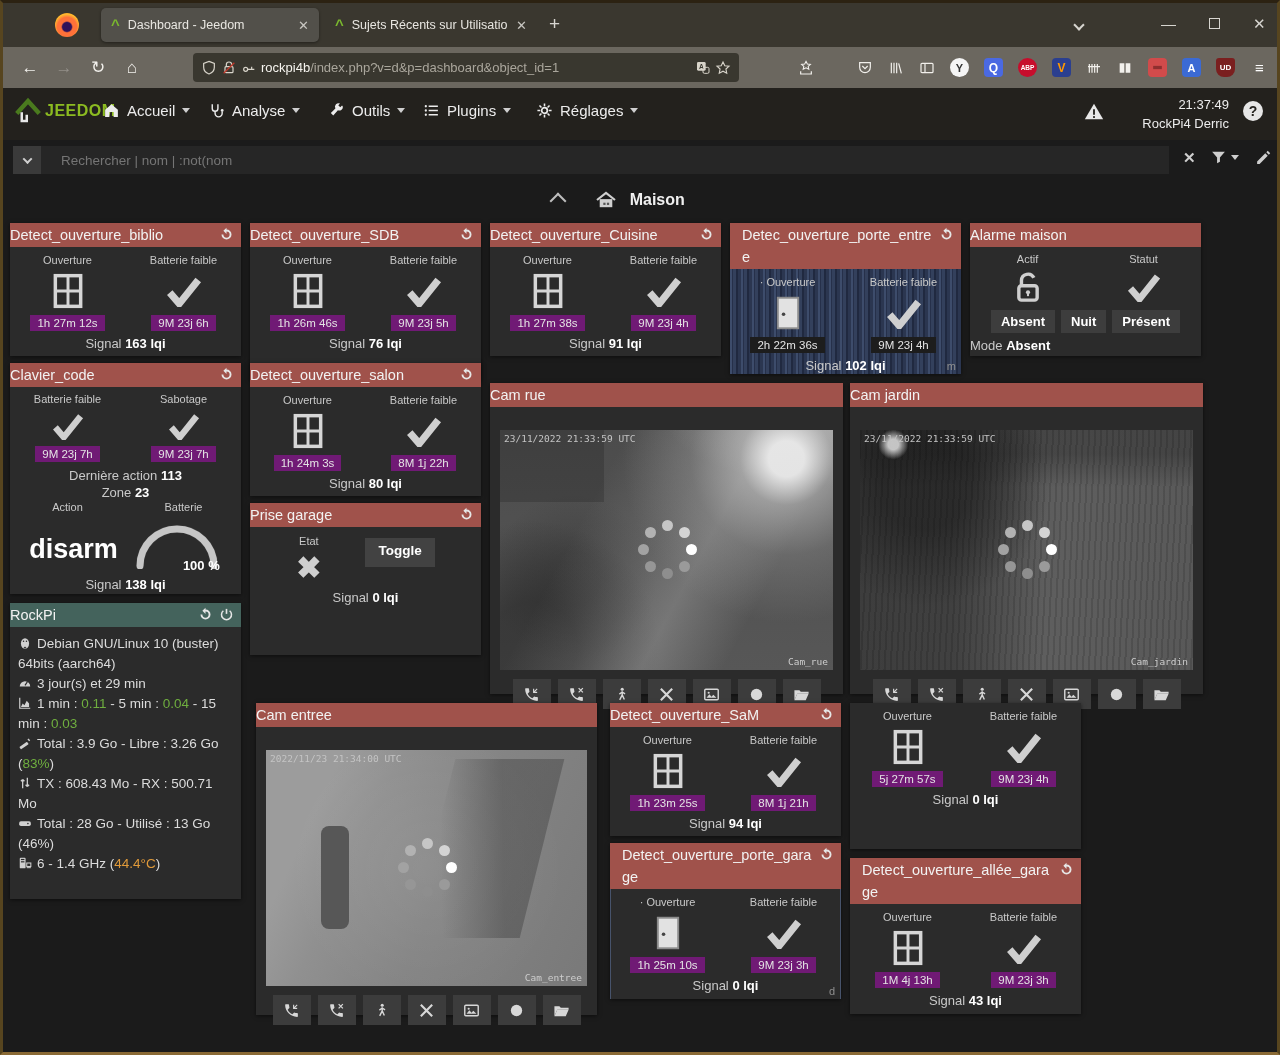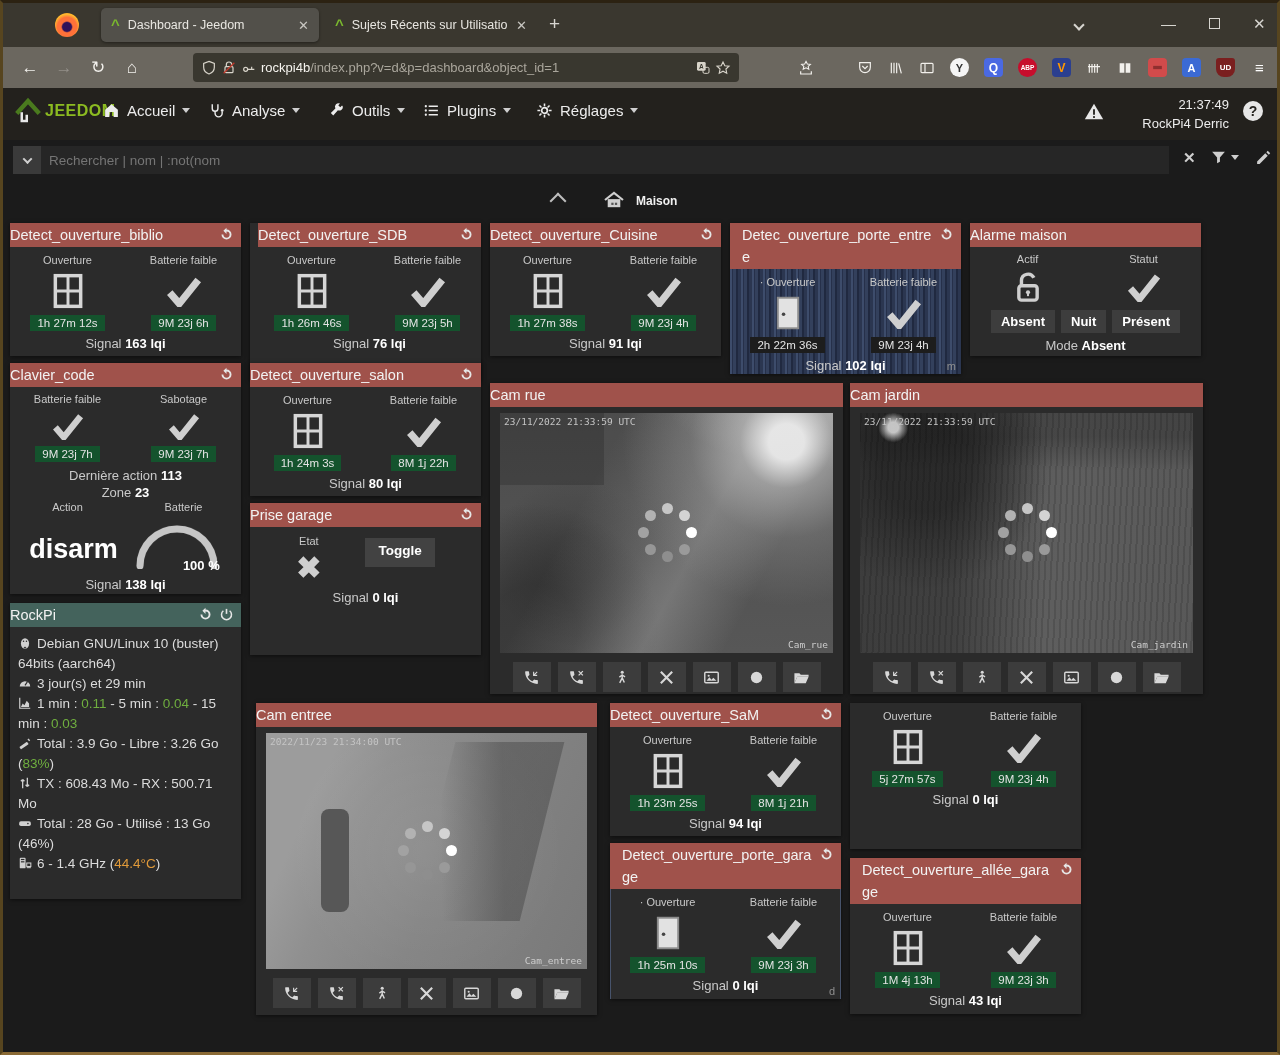--- a/index.html
+++ b/index.html
@@ -54,50 +54,50 @@
   #m-accueil{left:100px;} #m-analyse{left:205px;} #m-outils{left:325px;} #m-plugins{left:420px;} #m-reglages{left:533px;}
   #warn { position:absolute; left:1080px; top:13px; width:22px; height:22px; }
   #clockbox { position:absolute; right:48px; top:7px; text-align:right; color:#ececec; font-size:13px; line-height:19px; }
   #help { position:absolute; right:14px; top:13px; width:20px; height:20px; border-radius:50%; background:#e6e6e6; color:#23211d; font-weight:bold; font-size:14px; text-align:center; line-height:20px; }
 
   
   #searchrow { position:absolute; left:0; top:137px; width:100%; height:40px; background:#1b1b1b; }
   #searchdrop { position:absolute; left:10px; top:6px; width:28px; height:28px; background:#3a3a3a; display:flex; align-items:center; justify-content:center; }
   #searchdrop .chev { width:7px; height:7px; border-color:#cfcfcf; transform:rotate(45deg) translate(-1px,-1px); }
   #searchinput { position:absolute; left:38px; top:6px; width:1128px; height:28px; background:#262626; border:none; outline:none;
-                 color:#bbb; font-size:13.5px; padding:0 8px; font-family:"Liberation Sans",sans-serif; }
+                 color:#bbb; font-size:13.5px; padding:0 20px; font-family:"Liberation Sans",sans-serif; }
   #searchinput::placeholder { color:#757575; }
   .srch-ic { position:absolute; top:9px; }
   #sr-x { left:1180px; color:#cfcfcf; font-size:15px; font-weight:bold; }
   #sr-filter { left:1207px; width:17px; height:17px; }
   #sr-caret { left:1228px; top:15px; }
   #sr-pencil { left:1252px; width:17px; height:17px; }
 
   
   #sec-collapse { position:absolute; left:549px; top:192px; width:12px; height:12px; border-left:2px solid #bdbdbd; border-top:2px solid #bdbdbd; transform:rotate(45deg); }
-  #sec-head { position:absolute; left:0; top:188px; width:100%; text-align:center; color:#f0f0f0; font-size:12px; font-weight:bold; }
+  #sec-head { position:absolute; left:0; top:188px; width:100%; text-align:center; color:#f0f0f0; font-size:16px; font-weight:bold; }
   #sec-head svg { vertical-align:-4px; margin-right:8px; }
 
   
   .widget { position:absolute; background:#2b2b2b; box-shadow:0 1px 4px rgba(0,0,0,.55); }
   .whead { position:relative; background:#a0524b; color:#f2f2f2; font-size:14.5px; text-align:left; line-height:24px; height:24px; }
   .whead.two { height:46px; line-height:22px; padding:1px 26px 0 12px; word-break:break-all; }
   .whead .wrefresh, .whead .wpower { position:absolute; top:4px; width:15px; height:15px; }
   .whead .wrefresh { right:7px; } .whead .wpower { right:7px; } .whead .wrefresh.r2 { right:28px; }
   .cols { display:flex; justify-content:center; gap:20px; padding-top:7px; }
   .col { width:96px; text-align:center; }
   .clabel { color:#c9c9c9; font-size:11px; margin-bottom:4px; white-space:nowrap; }
   .cicon { height:42px; display:flex; align-items:center; justify-content:center; }
-  .chip { display:inline-block; background:#14532d; color:#e4e4e4; font-size:11.5px; padding:2px 7px; margin-top:3px; }
+  .chip { display:inline-block; background:#701a75; color:#e4e4e4; font-size:11.5px; padding:2px 7px; margin-top:3px; }
   .sigline { text-align:center; color:#c9c9c9; font-size:13px; margin-top:5px; }
   .sigline b { color:#fff; }
   .corner { position:absolute; right:5px; bottom:2px; color:#8f8f8f; font-size:11px; }
 
   #w-biblio{left:7px;top:220px;width:231px;height:133px;}
-  #w-sdb{left:247px;top:220px;width:231px;height:157px;padding-left:8px;}
+  #w-sdb{left:247px;top:220px;width:231px;height:157px;}
   #w-cuisine{left:487px;top:220px;width:231px;height:133px;}
   #w-entree{left:727px;top:220px;width:231px;height:151px;}
   #w-alarme{left:967px;top:220px;width:231px;height:133px;}
   #w-clavier{left:7px;top:360px;width:231px;height:231px;}
   #w-salon{left:247px;top:360px;width:231px;height:133px;}
   #w-prise{left:247px;top:500px;width:231px;height:152px;}
   #w-rockpi{left:7px;top:600px;width:231px;height:296px;}
   #w-sam{left:607px;top:700px;width:231px;height:133px;}
   #w-pgarage{left:607px;top:840px;width:231px;height:156px;}
   #w-jgarage{left:847px;top:700px;width:231px;height:146px;}
@@ -106,21 +106,21 @@
   #w-camjardin{left:847px;top:380px;width:353px;height:311px;}
   #w-camentree{left:253px;top:700px;width:341px;height:312px;}
 
   .striped { background:repeating-linear-gradient(90deg,#3d4c6b 0 2px,#26304a 2px 3px,#33405c 3px 6px,#202940 6px 8px,#2b3650 8px 11px); }
   .striped .chip { background:#1d1d1d; }
   .sideline { border-left:1px solid #47536b; border-right:1px solid #47536b; }
 
   
   .abtns { display:flex; justify-content:center; gap:6px; margin-top:5px; }
   .abtn { background:#3d3d3d; color:#fff; font-weight:bold; font-size:13px; padding:4px 10px; }
-  .mode { text-align:center; color:#c9c9c9; font-size:13px; margin-top:5px; }
+  .mode { text-align:left; color:#c9c9c9; font-size:13px; margin-top:5px; }
   .mode b { color:#fff; }
 
   
   .kv { text-align:center; color:#c9c9c9; font-size:13px; line-height:17px; }
   .kv b { color:#fff; }
   .clav-bottom { display:flex; justify-content:center; gap:14px; margin-top:2px; }
   .disarm { font-size:27px; font-weight:bold; color:#fff; line-height:60px; }
   .gaugewrap { position:relative; width:90px; height:52px; }
   .gaugewrap .pct { position:absolute; right:2px; bottom:-2px; color:#fff; font-weight:bold; font-size:13px; }
 
@@ -130,21 +130,21 @@
   .bigx { font-size:30px; color:#cfcfcf; font-weight:bold; line-height:34px; }
 
   
   #w-rockpi .whead { background:#44635c; }
   .rbody { padding:7px 8px; color:#dcdcdc; font-size:13.5px; line-height:20px; }
   .rbody svg { vertical-align:-2px; margin-right:5px; }
   .green { color:#6fae3f; }
   .orange { color:#e09a3a; }
 
   
-  .cambody { padding:6px 10px 0 10px; }
+  .cambody { padding:23px 10px 0 10px; }
   .cam-img { position:relative; width:333px; height:240px; overflow:hidden; }
   #w-camentree .cam-img { width:321px; height:236px; }
   .cam-ts { position:absolute; left:4px; top:3px; font-family:"DejaVu Sans Mono",monospace; font-size:9.5px; color:#c4c4c4; }
   .cam-name { position:absolute; right:5px; bottom:3px; font-family:"DejaVu Sans Mono",monospace; font-size:9.5px; color:#cdcdcd; }
   .cam-btns { display:flex; justify-content:center; gap:7px; margin-top:9px; }
   .cbtn { width:38px; height:30px; background:#3c3c3c; display:flex; align-items:center; justify-content:center; }
   .cbtn svg { width:17px; height:17px; }
   .rue-img { background:
       radial-gradient(circle at 86% 12%, rgba(235,235,235,.95) 0 5%, rgba(195,195,195,.6) 13%, rgba(160,160,160,.3) 27%, transparent 46%),
       radial-gradient(ellipse 300px 110px at 104% -4%, rgba(200,200,200,.55), transparent 60%),

